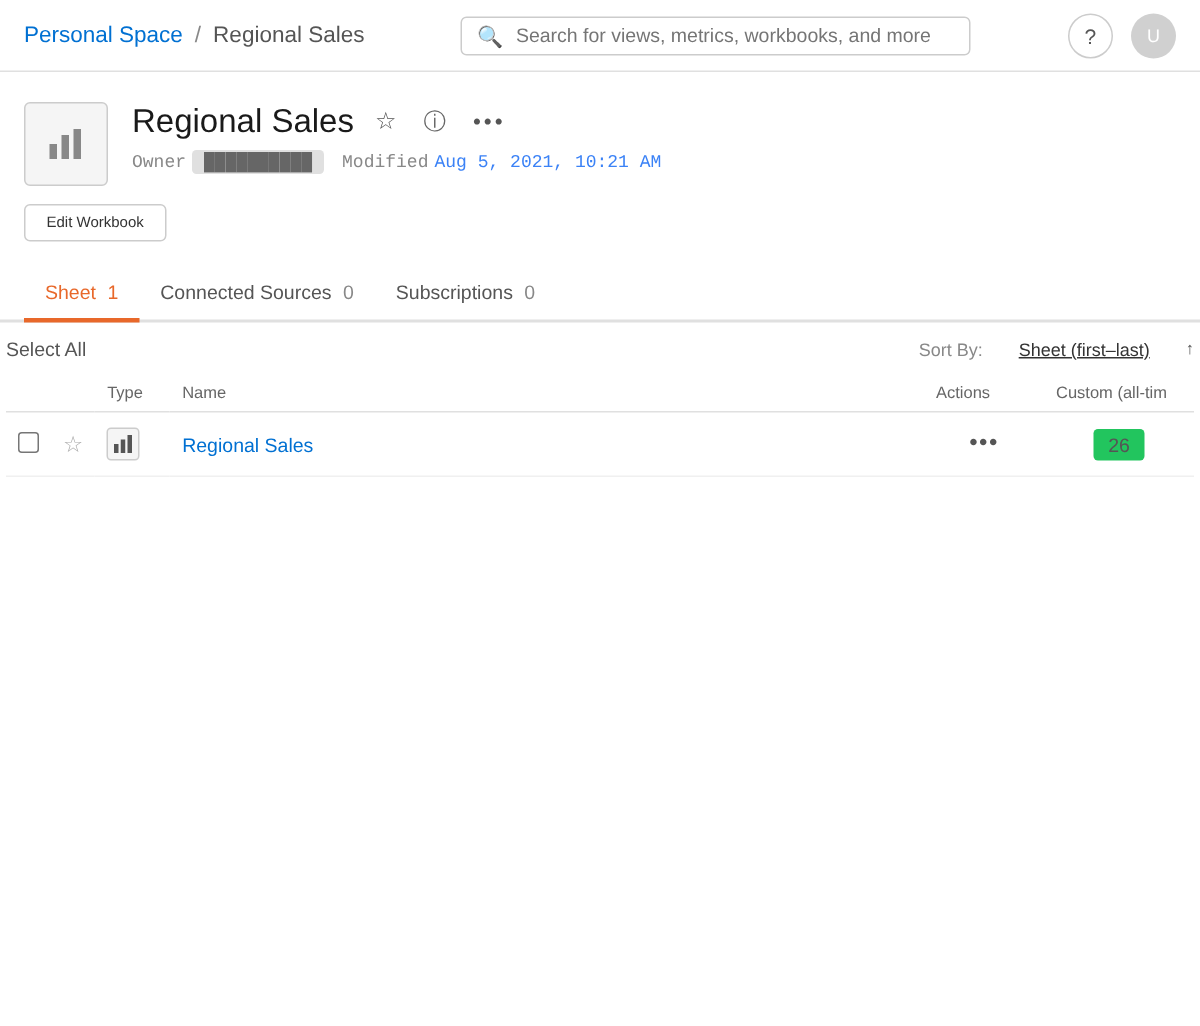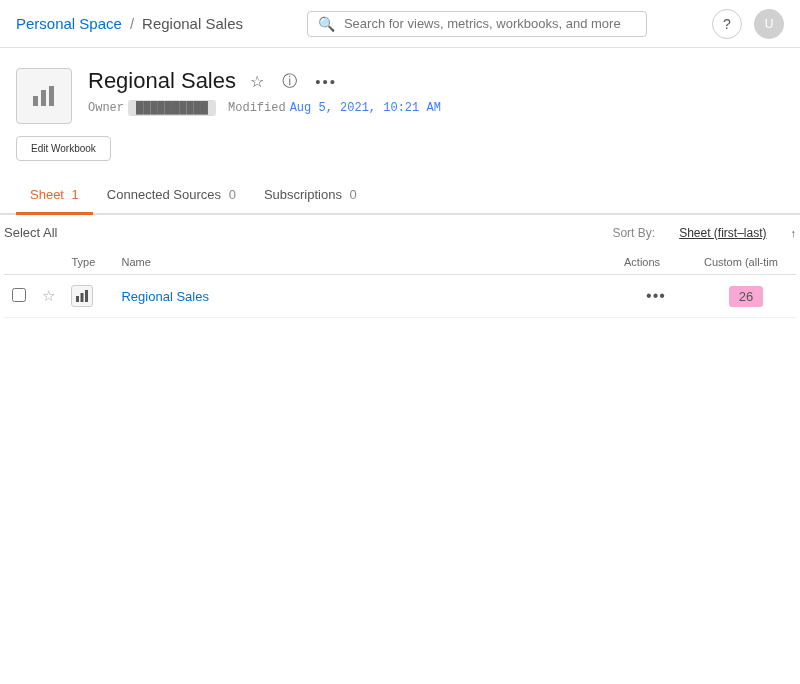--- a/index.html
+++ b/index.html
@@ -63,21 +63,21 @@
     .col-type { width: 50px; }
     .col-name { flex: 1; }
     .col-actions { width: 80px; text-align: center; }
     .col-views { width: 100px; text-align: center; }
 
     .row-name-link { color: #0070d2; text-decoration: none; font-size: 13px; cursor: pointer; }
     .type-icon { width: 22px; height: 22px; border: 1px solid #ccc; border-radius: 3px; display: flex; align-items: center; justify-content: center; background: #f5f5f5; }
     .checkbox-input { width: 14px; height: 14px; cursor: pointer; }
     .star-btn { background: none; border: none; cursor: pointer; color: #aaa; font-size: 15px; }
     .actions-btn { background: none; border: none; cursor: pointer; color: #555; font-size: 16px; padding: 2px 6px; border-radius: 3px; }
-    .views-badge { background: #f9a8d4; border-radius: 3px; padding: 3px 10px; font-size: 13px; color: #555; display: inline-block; }
+    .views-badge { background: #22c55e; border-radius: 3px; padding: 3px 10px; font-size: 13px; color: #555; display: inline-block; }
   </style>
 </head>
 <body>
 
 <div class="header">
   <div class="header-left">
     <span class="breadcrumb-personal">Personal Space</span>
     <span class="breadcrumb-sep">/</span>
     <span class="breadcrumb-current">Regional Sales</span>
   </div>

